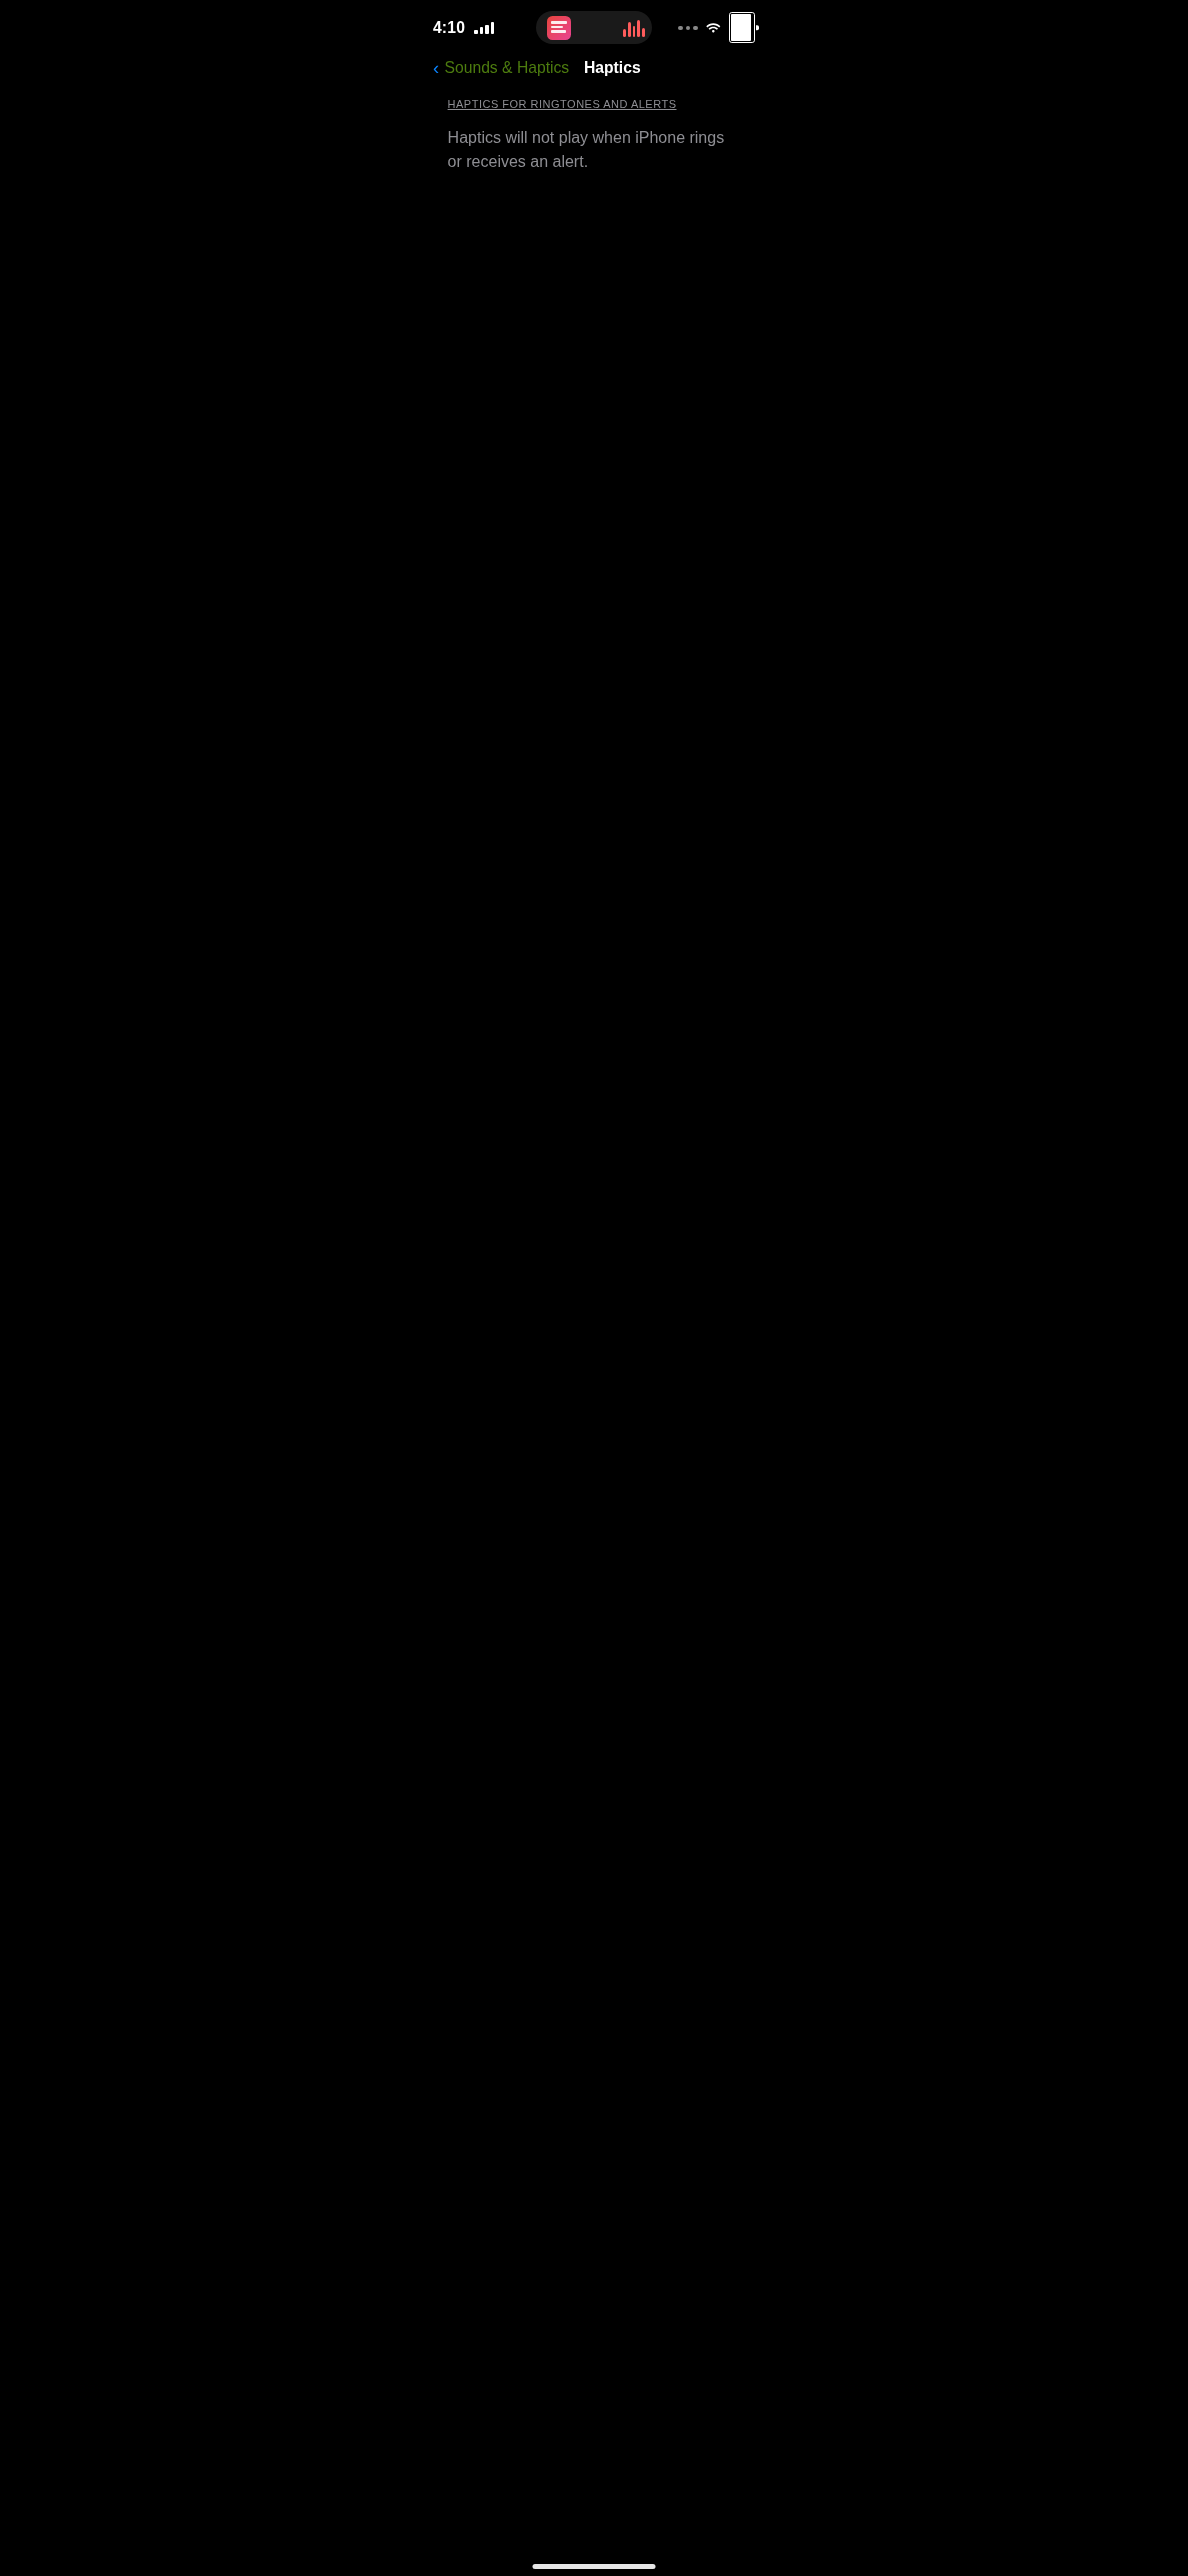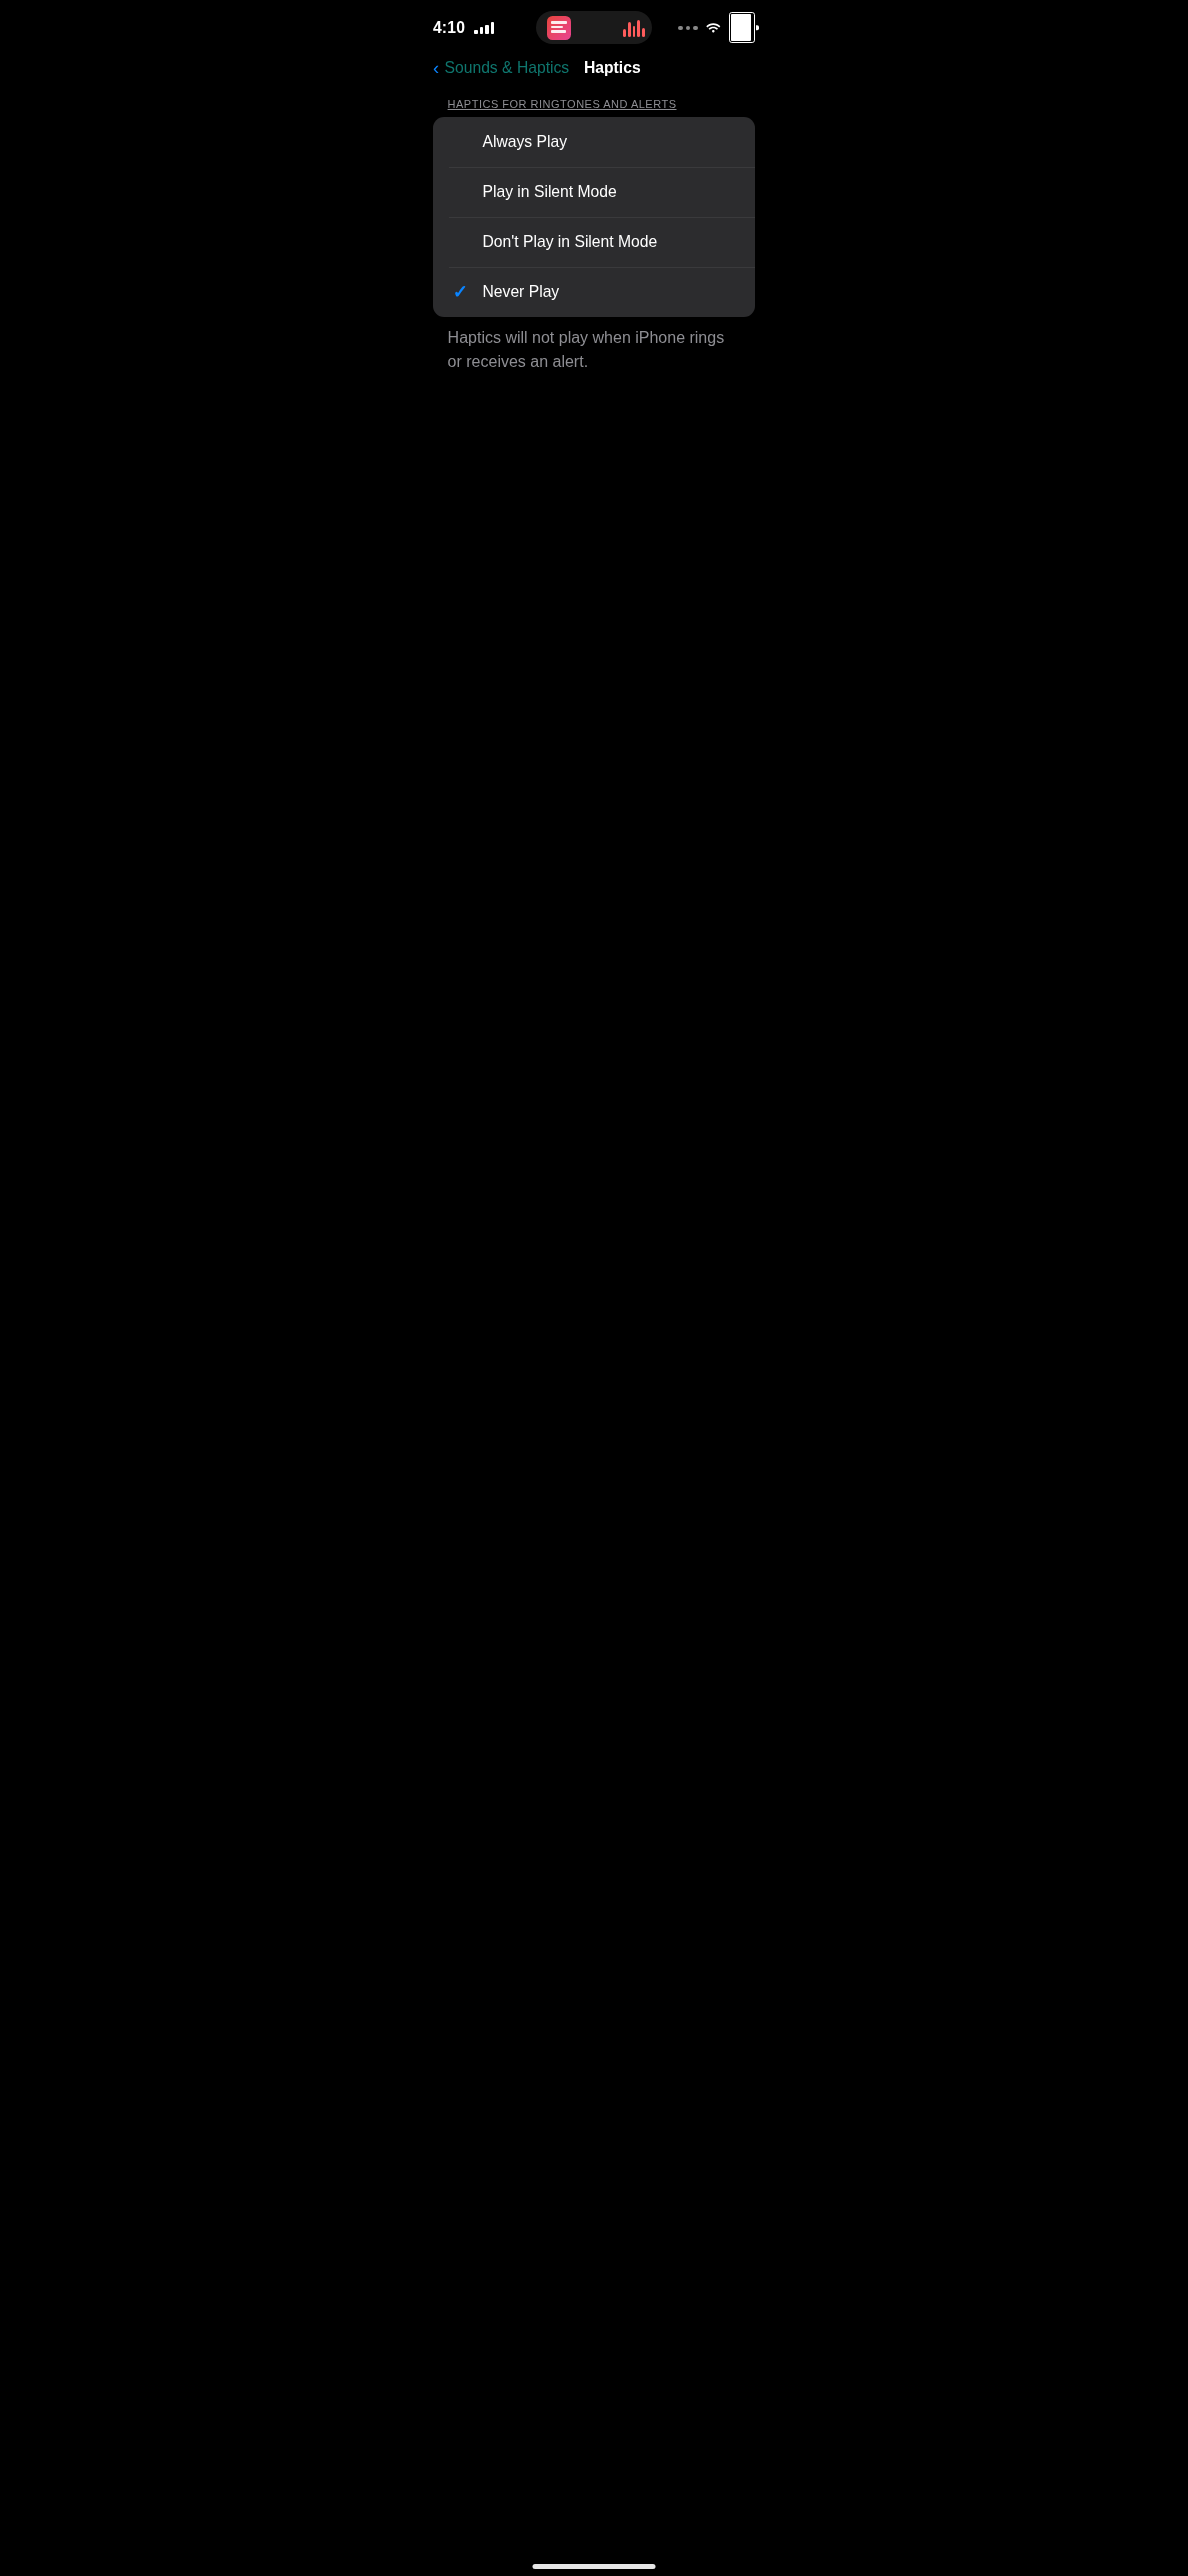--- a/index.html
+++ b/index.html
@@ -227,21 +227,21 @@
     }
 
     .back-chevron {
       font-size: 18.4px;
       color: #0a84ff;
       margin-right: 1.8px;
     }
 
     .back-label {
       font-size: 15.7px;
-      color: #0f766e;
+      color: #4d7c0f;
     }
 
     .nav-title {
       font-size: 15.7px;
       font-weight: 600;
       color: #ffffff;
       margin-left: 7.4px;
     }
 
     
@@ -385,41 +385,18 @@
   <div class="back-button">
     <span class="back-chevron">‹</span>
     <span class="back-label">Sounds &amp; Haptics</span>
   </div>
   <span class="nav-title">Haptics</span>
 </div>
 
 <div class="content">
   <div class="section-header">Haptics for Ringtones and Alerts</div>
 
-  <div class="options-list">
-
-    <div class="option-item">
-      <span class="option-checkmark hidden">✓</span>
-      <span class="option-label">Always Play</span>
-    </div>
-
-    <div class="option-item">
-      <span class="option-checkmark hidden">✓</span>
-      <span class="option-label">Play in Silent Mode</span>
-    </div>
-
-    <div class="option-item">
-      <span class="option-checkmark hidden">✓</span>
-      <span class="option-label">Don't Play in Silent Mode</span>
-    </div>
-
-    <div class="option-item">
-      <span class="option-checkmark">✓</span>
-      <span class="option-label">Never Play</span>
-    </div>
-
-  </div>
 
   <p class="description-text">Haptics will not play when iPhone rings or receives an alert.</p>
 </div>
 
 <div class="home-indicator"></div>
 
 
 </body></html>

